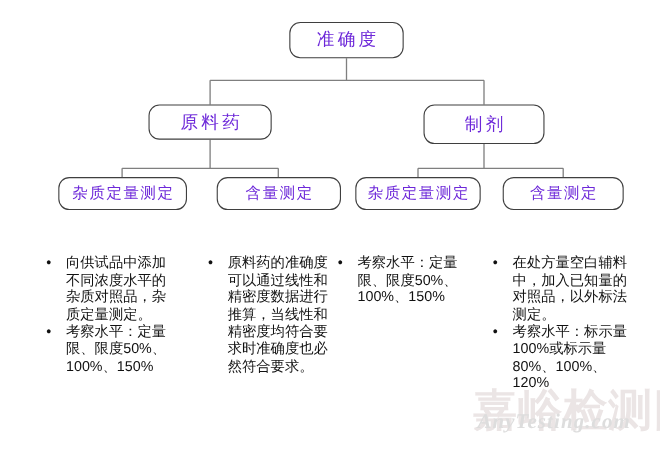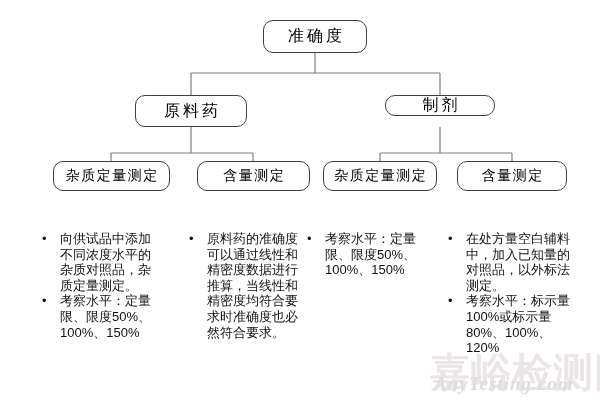--- a/index.html
+++ b/index.html
@@ -7,27 +7,27 @@
   .stage{position:relative;width:600px;height:415px;background:#ffffff;overflow:hidden;}
 
   
   .connectors{position:absolute;left:0;top:0;width:600px;height:415px;z-index:1;}
 
   
   .node{
     position:absolute;z-index:2;box-sizing:border-box;
     background:#ffffff;border:1.4px solid #3f3f3f;border-radius:10px;
     display:flex;align-items:center;justify-content:center;
-    color:#000000;letter-spacing:3px;text-indent:3px;
+    color:#6d28d9;letter-spacing:3px;text-indent:3px;
     white-space:nowrap;
     font-family:Liberation Mono, monospace;
   }
   .lv1{left:263px;top:20px;width:104px;height:33px;font-size:16px;}
   .lv2a{left:135px;top:95px;width:112px;height:32px;font-size:16px;}
-  .lv2b{left:385px;top:95px;width:110px;height:21px;font-size:16px;}
+  .lv2b{left:385px;top:95px;width:110px;height:36px;font-size:16px;}
   .lv3{height:30px;top:161px;font-size:14px;letter-spacing:1.5px;text-indent:1.5px;}
   .lv3a{left:53px;width:117px;}
   .lv3b{left:197px;width:113px;}
   .lv3c{left:323px;width:114px;}
   .lv3d{left:457px;width:110px;}
 
   
   .notes{position:absolute;top:231px;z-index:2;font-size:13px;line-height:15.6px;color:#111111;}
   .notes ul{list-style:none;margin:0;padding:0;}
   .notes li{position:relative;padding-left:22px;margin:0;}

